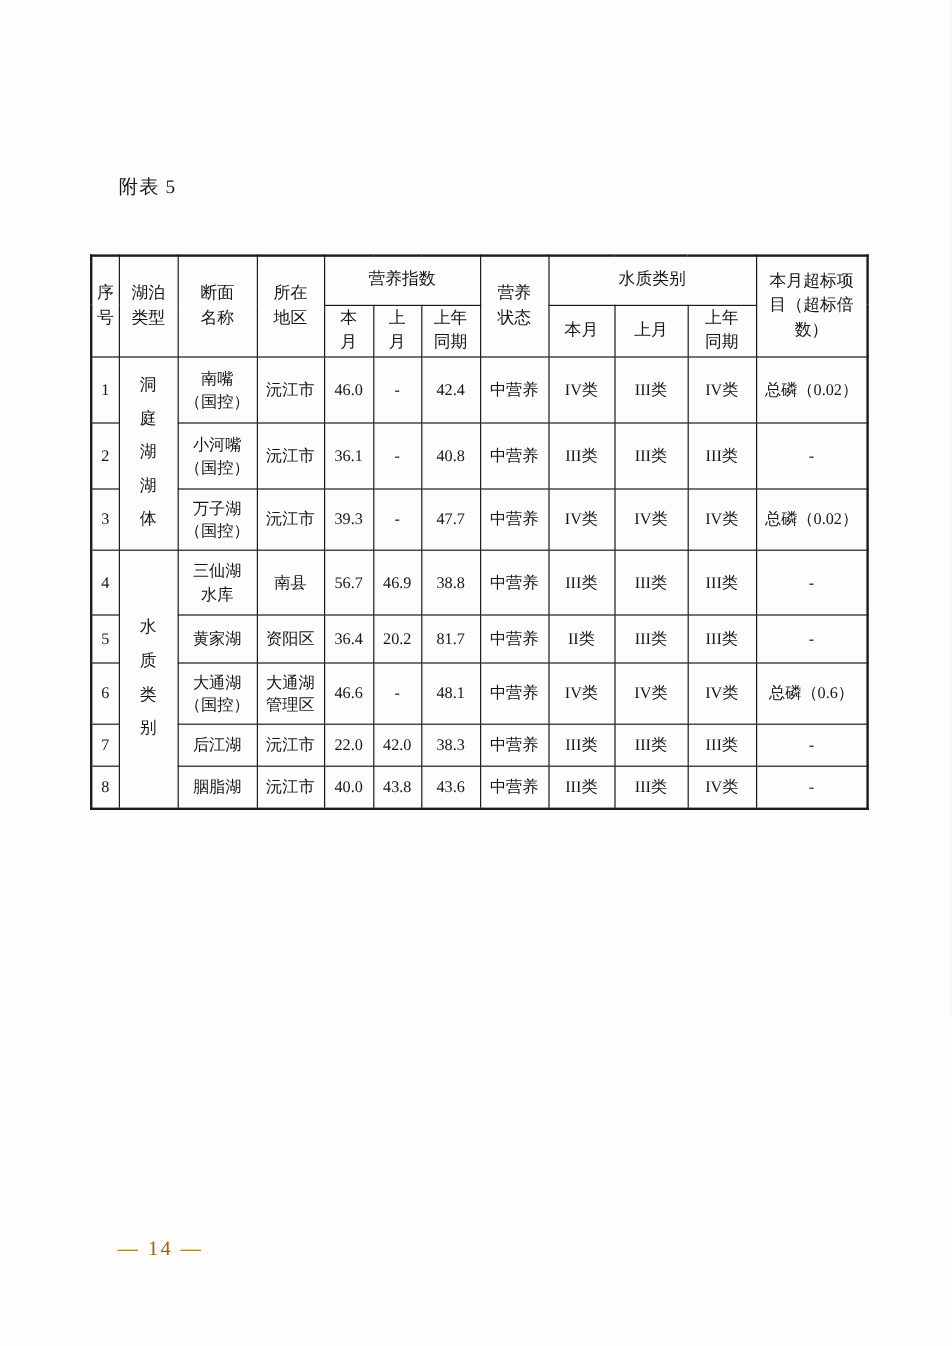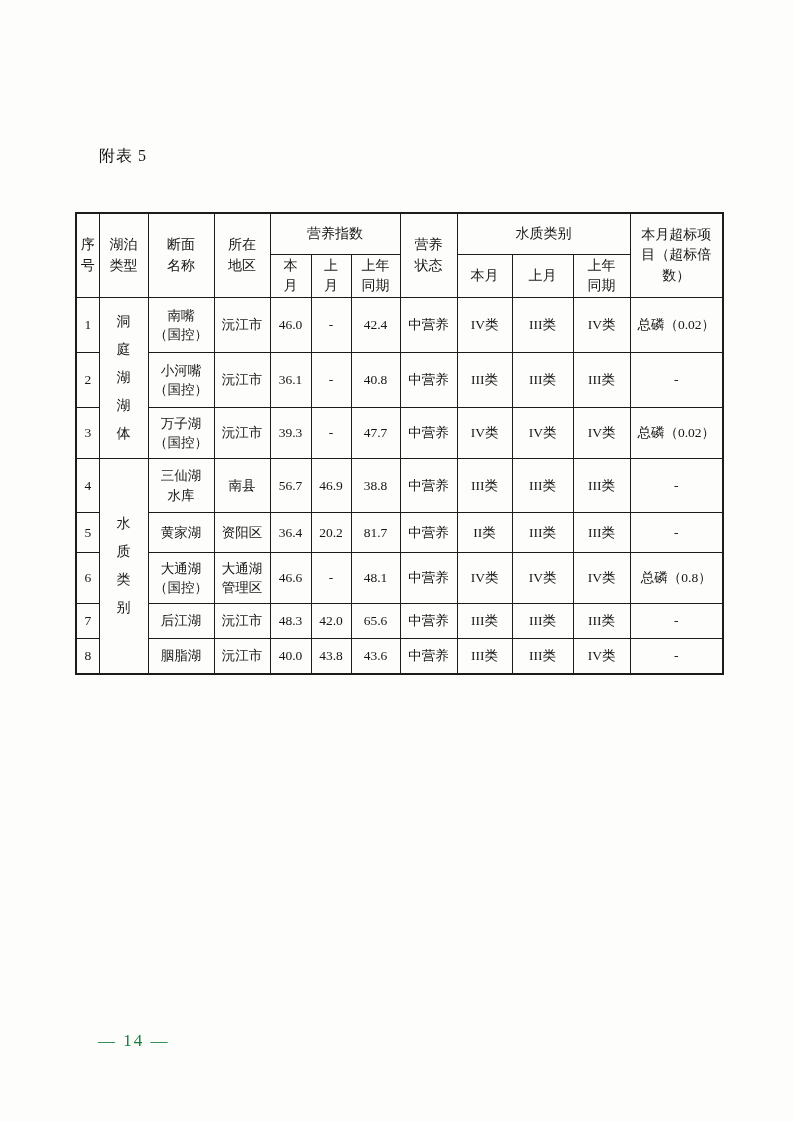--- a/index.html
+++ b/index.html
@@ -59,21 +59,21 @@
     line-height: 2.0;
     word-break: break-all;
     font-size: 14px;
   }
   .page-footer {
     position: absolute;
     left: 98px;
     top: 1031px;
     font-size: 17px;
     letter-spacing: 2px;
-    color: #15803d;
+    color: #a16207;
   }
 </style>
 </head>
 <body>
 
 <div class="page">
 
   <div class="annex-label">附表 5</div>
 
 
@@ -201,29 +201,29 @@
 （国控）</td>
         <td>大通湖
 管理区</td>
         <td class="num-cell">46.6</td>
         <td class="num-cell">-</td>
         <td class="num-cell">48.1</td>
         <td>中营养</td>
         <td>IV类</td>
         <td>IV类</td>
         <td>IV类</td>
-        <td>总磷（0.8）</td>
+        <td>总磷（0.6）</td>
       </tr>
       <tr style="height:35px">
         <td>7</td>
         <td>后江湖</td>
         <td>沅江市</td>
-        <td class="num-cell">48.3</td>
+        <td class="num-cell">22.0</td>
         <td class="num-cell">42.0</td>
-        <td class="num-cell">65.6</td>
+        <td class="num-cell">38.3</td>
         <td>中营养</td>
         <td>III类</td>
         <td>III类</td>
         <td>III类</td>
         <td>-</td>
       </tr>
       <tr style="height:35px">
         <td>8</td>
         <td>胭脂湖</td>
         <td>沅江市</td>

